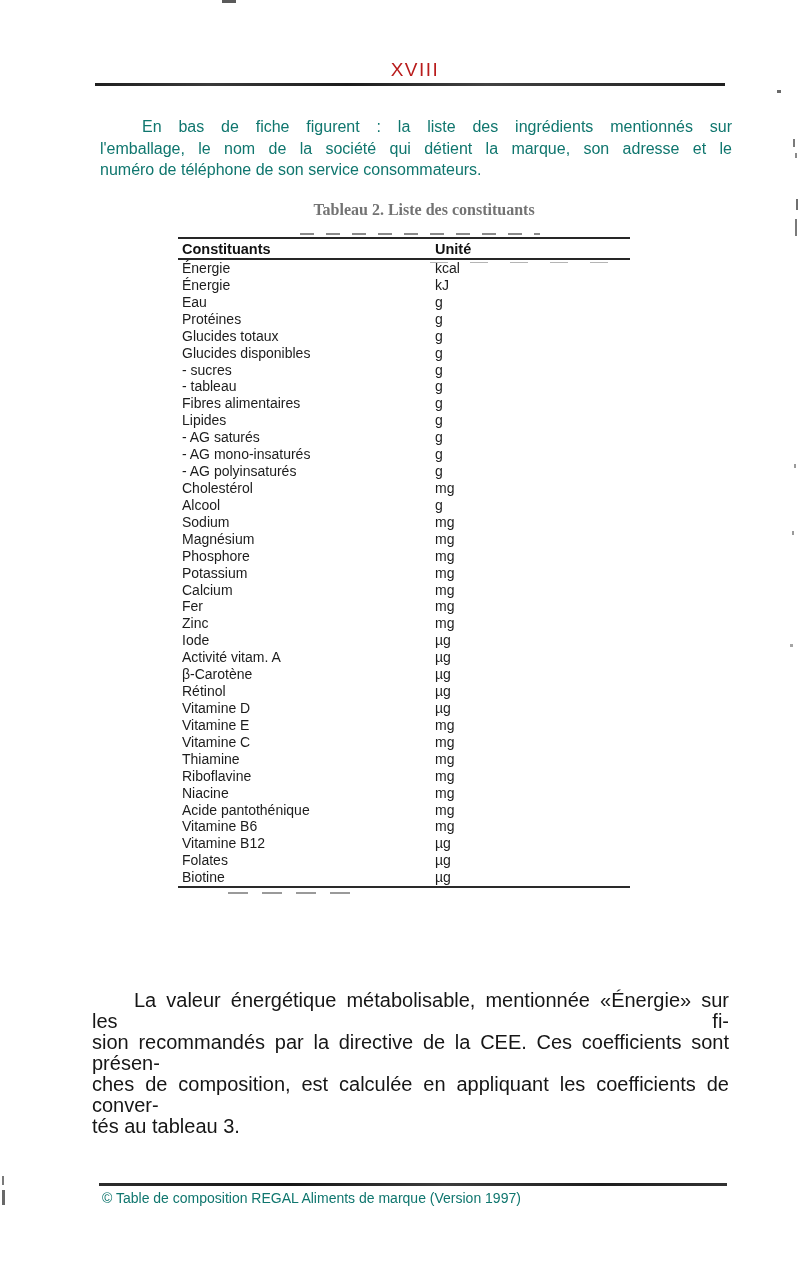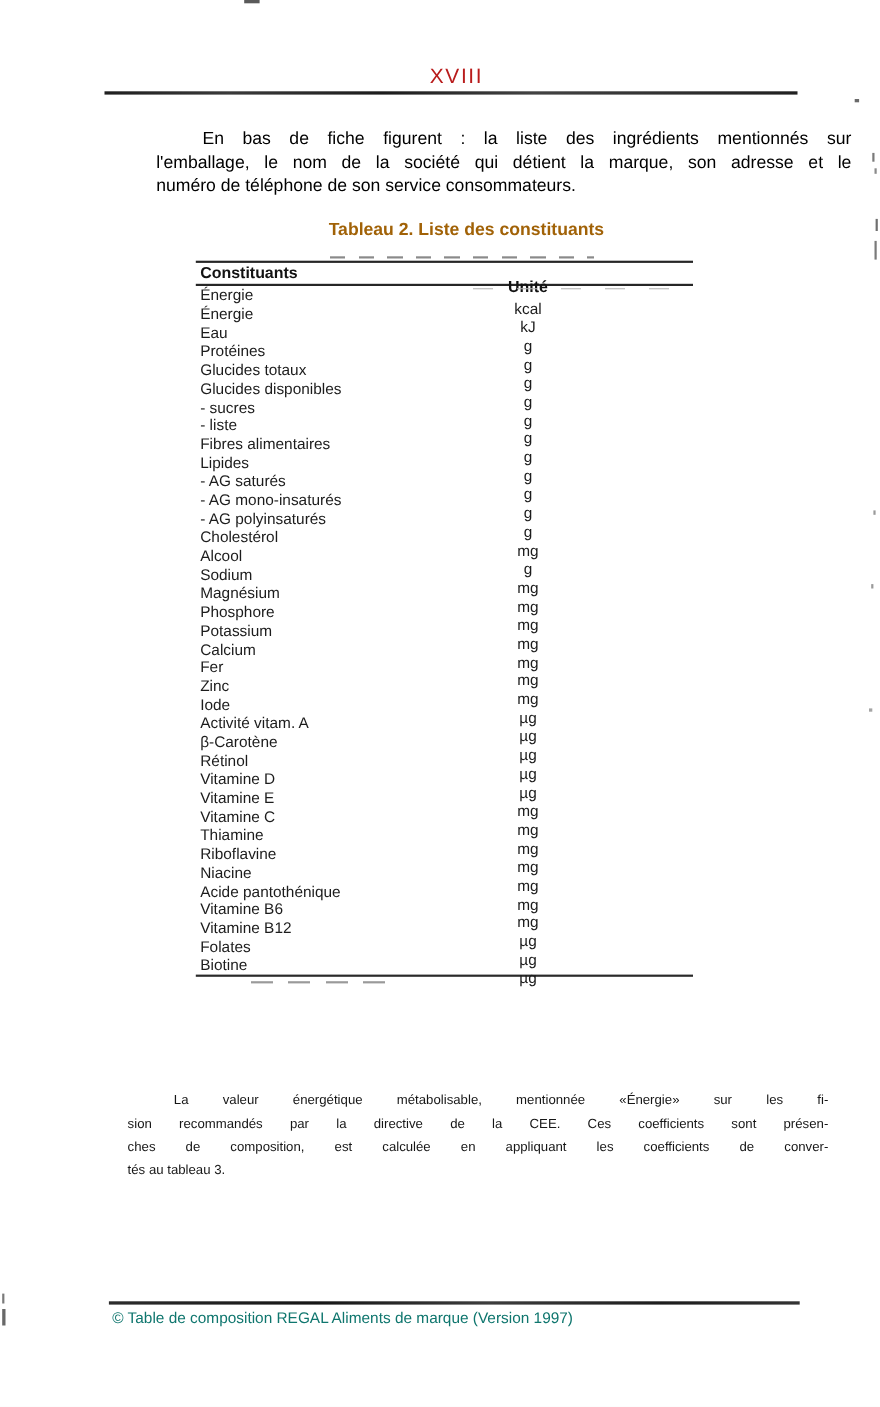--- a/index.html
+++ b/index.html
@@ -30,34 +30,35 @@
     background: linear-gradient(90deg, #1f1f1f 0%, #3a3a3a 18%, #1c1c1c 40%, #424242 62%, #202020 100%);
   }
 
   
   .para { position: absolute; }
   .para .pline { text-align: justify; text-align-last: justify; white-space: normal; }
   .para .pline:last-child { text-align-last: left; }
   .para .pline:first-child { text-indent: 42px; }
   .intro {
     left: 100px; top: 116px; width: 632px;
-    font-size: 16px; line-height: 21.7px; color: #000000; margin-left: 42px;
+    font-size: 16px; line-height: 21.7px; color: #0f766e;
   }
   .remarks {
-    left: 116px; top: 990px; width: 637px;
-    font-size: 12px; line-height: 21px; color: #161616;
+    left: 92px; top: 990px; width: 637px;
+    font-size: 20px; line-height: 21px; color: #161616;
   }
 
   .table-title {
     position: absolute;
     left: 118px; top: 201px; width: 612px;
     text-align: center;
     font-weight: 700;
     font-size: 16px;
-    color: #a16207;
+    color: #737373;
+    font-family: Liberation Serif, serif;
   }
 
   
   .ctable {
     position: absolute;
     left: 178px; top: 237px; width: 452px;
     border-top: 2.5px solid #262626;
     border-bottom: 2.5px solid #2a2a2a;
   }
   .thead {
@@ -66,22 +67,22 @@
     border-bottom: 2.5px solid #262626;
     font-weight: 700;
     font-size: 14.5px;
     line-height: 20px;
     color: #121212;
   }
   .thead .tname { padding-left: 4px; }
   .tname { display: inline-block; }
   .tunit {
     position: absolute;
-    left: 257px; top: 12px; width: 90px;
-    text-align: center;
+    left: 257px; top: 0; width: 90px;
+    text-align: left;
   }
   .trow {
     position: relative;
     height: 16.93px;
     font-size: 14px;
     line-height: 16.9px;
     color: #1c1c1c;
   }
   .trow .tname { padding-left: 4px; white-space: nowrap; }
 
@@ -155,21 +156,21 @@
       <span class="tunit">Unité</span>
     </div>
     <div class="tbody">
         <div class="trow"><span class="tname">Énergie</span><span class="tunit">kcal</span></div>
         <div class="trow"><span class="tname">Énergie</span><span class="tunit">kJ</span></div>
         <div class="trow"><span class="tname">Eau</span><span class="tunit">g</span></div>
         <div class="trow"><span class="tname">Protéines</span><span class="tunit">g</span></div>
         <div class="trow"><span class="tname">Glucides totaux</span><span class="tunit">g</span></div>
         <div class="trow"><span class="tname">Glucides disponibles</span><span class="tunit">g</span></div>
         <div class="trow"><span class="tname">- sucres</span><span class="tunit">g</span></div>
-        <div class="trow"><span class="tname">- liste</span><span class="tunit">g</span></div>
+        <div class="trow"><span class="tname">- tableau</span><span class="tunit">g</span></div>
         <div class="trow"><span class="tname">Fibres alimentaires</span><span class="tunit">g</span></div>
         <div class="trow"><span class="tname">Lipides</span><span class="tunit">g</span></div>
         <div class="trow"><span class="tname">- AG saturés</span><span class="tunit">g</span></div>
         <div class="trow"><span class="tname">- AG mono-insaturés</span><span class="tunit">g</span></div>
         <div class="trow"><span class="tname">- AG polyinsaturés</span><span class="tunit">g</span></div>
         <div class="trow"><span class="tname">Cholestérol</span><span class="tunit">mg</span></div>
         <div class="trow"><span class="tname">Alcool</span><span class="tunit">g</span></div>
         <div class="trow"><span class="tname">Sodium</span><span class="tunit">mg</span></div>
         <div class="trow"><span class="tname">Magnésium</span><span class="tunit">mg</span></div>
         <div class="trow"><span class="tname">Phosphore</span><span class="tunit">mg</span></div>

